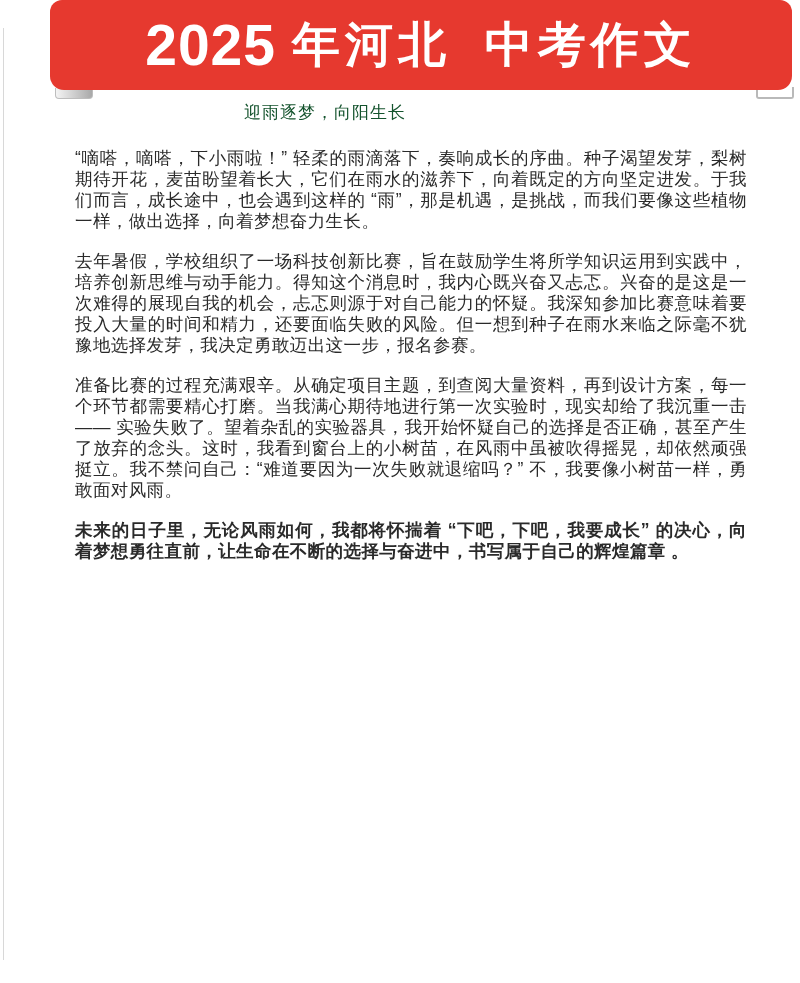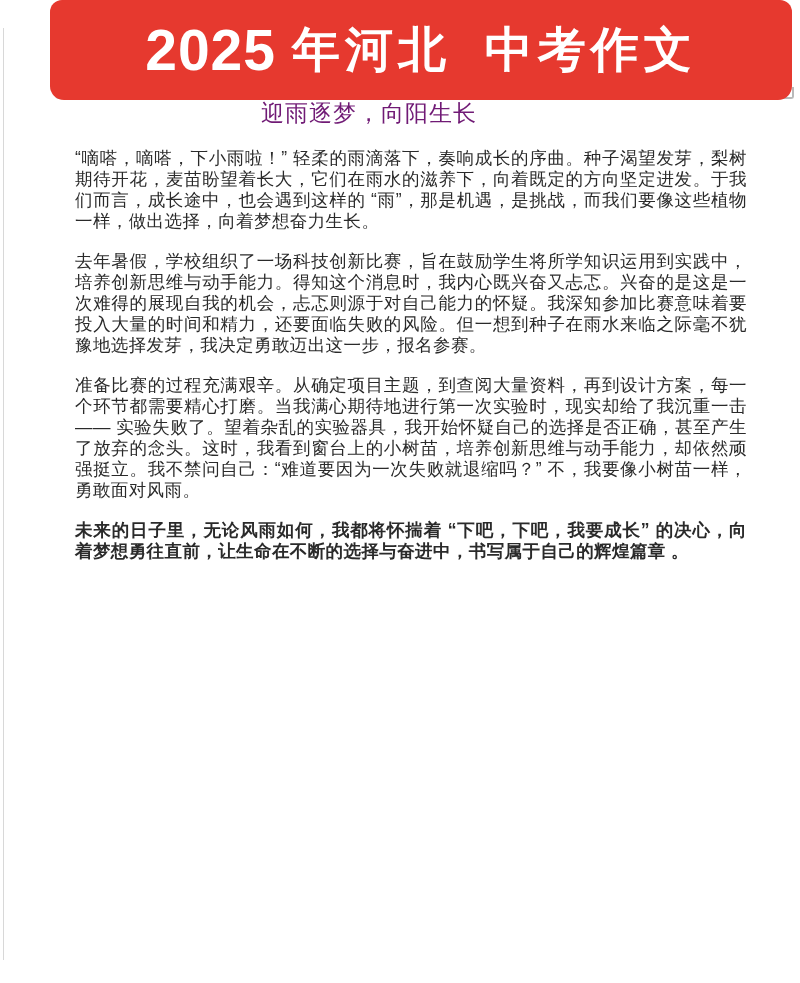--- a/index.html
+++ b/index.html
@@ -18,21 +18,21 @@
     top: 28px;
     width: 1px;
     height: 932px;
     background: #d8d8d8;
   }
   .banner {
     position: absolute;
     left: 50px;
     top: 0;
     width: 742px;
-    height: 100px;
+    height: 90px;
     background: #e6392f;
     border-radius: 12px 12px 14px 14px;
     display: flex;
     align-items: center;
     justify-content: center;
     color: #ffffff;
     white-space: nowrap;
     z-index: 2;
   }
   .banner-year {
@@ -67,27 +67,27 @@
     width: 38px;
     height: 12px;
     background: #ffffff;
     border: 2px solid #b9b9b9;
     border-top: none;
     border-radius: 0 0 3px 3px;
     z-index: 1;
   }
   .essay-subtitle {
     position: absolute;
-    left: 92px;
+    left: 75px;
     top: 101px;
     width: 672px;
     padding-left: 169px;
-    font-size: 23px;
+    font-size: 17px;
     line-height: 24px;
-    color: #701a75;
+    color: #14532d;
     letter-spacing: 1px;
   }
   .essay-body {
     position: absolute;
     left: 75px;
     top: 148px;
     width: 672px;
     color: #2a2a2a;
   }
   .essay-body p {
@@ -114,17 +114,17 @@
   <div class="banner">
     <span class="banner-year">2025</span>
     <span class="banner-title">年河北 中考作文</span>
   </div>
 
   <div class="essay-subtitle">迎雨逐梦，向阳生长</div>
 
   <div class="essay-body">
     <p>“嘀嗒，嘀嗒，下小雨啦！” 轻柔的雨滴落下，奏响成长的序曲。种子渴望发芽，梨树期待开花，麦苗盼望着长大，它们在雨水的滋养下，向着既定的方向坚定进发。于我们而言，成长途中，也会遇到这样的 “雨”，那是机遇，是挑战，而我们要像这些植物一样，做出选择，向着梦想奋力生长。</p>
     <p>去年暑假，学校组织了一场科技创新比赛，旨在鼓励学生将所学知识运用到实践中，培养创新思维与动手能力。得知这个消息时，我内心既兴奋又忐忑。兴奋的是这是一次难得的展现自我的机会，忐忑则源于对自己能力的怀疑。我深知参加比赛意味着要投入大量的时间和精力，还要面临失败的风险。但一想到种子在雨水来临之际毫不犹豫地选择发芽，我决定勇敢迈出这一步，报名参赛。</p>
-    <p>准备比赛的过程充满艰辛。从确定项目主题，到查阅大量资料，再到设计方案，每一个环节都需要精心打磨。当我满心期待地进行第一次实验时，现实却给了我沉重一击 —— 实验失败了。望着杂乱的实验器具，我开始怀疑自己的选择是否正确，甚至产生了放弃的念头。这时，我看到窗台上的小树苗，培养创新思维与动手能力，却依然顽强挺立。我不禁问自己：“难道要因为一次失败就退缩吗？” 不，我要像小树苗一样，勇敢面对风雨。</p>
+    <p>准备比赛的过程充满艰辛。从确定项目主题，到查阅大量资料，再到设计方案，每一个环节都需要精心打磨。当我满心期待地进行第一次实验时，现实却给了我沉重一击 —— 实验失败了。望着杂乱的实验器具，我开始怀疑自己的选择是否正确，甚至产生了放弃的念头。这时，我看到窗台上的小树苗，在风雨中虽被吹得摇晃，却依然顽强挺立。我不禁问自己：“难道要因为一次失败就退缩吗？” 不，我要像小树苗一样，勇敢面对风雨。</p>
     <p>未来的日子里，无论风雨如何，我都将怀揣着 “下吧，下吧，我要成长” 的决心，向着梦想勇往直前，让生命在不断的选择与奋进中，书写属于自己的辉煌篇章 。</p>
   </div>
 
 </div>
 
 </body></html>

